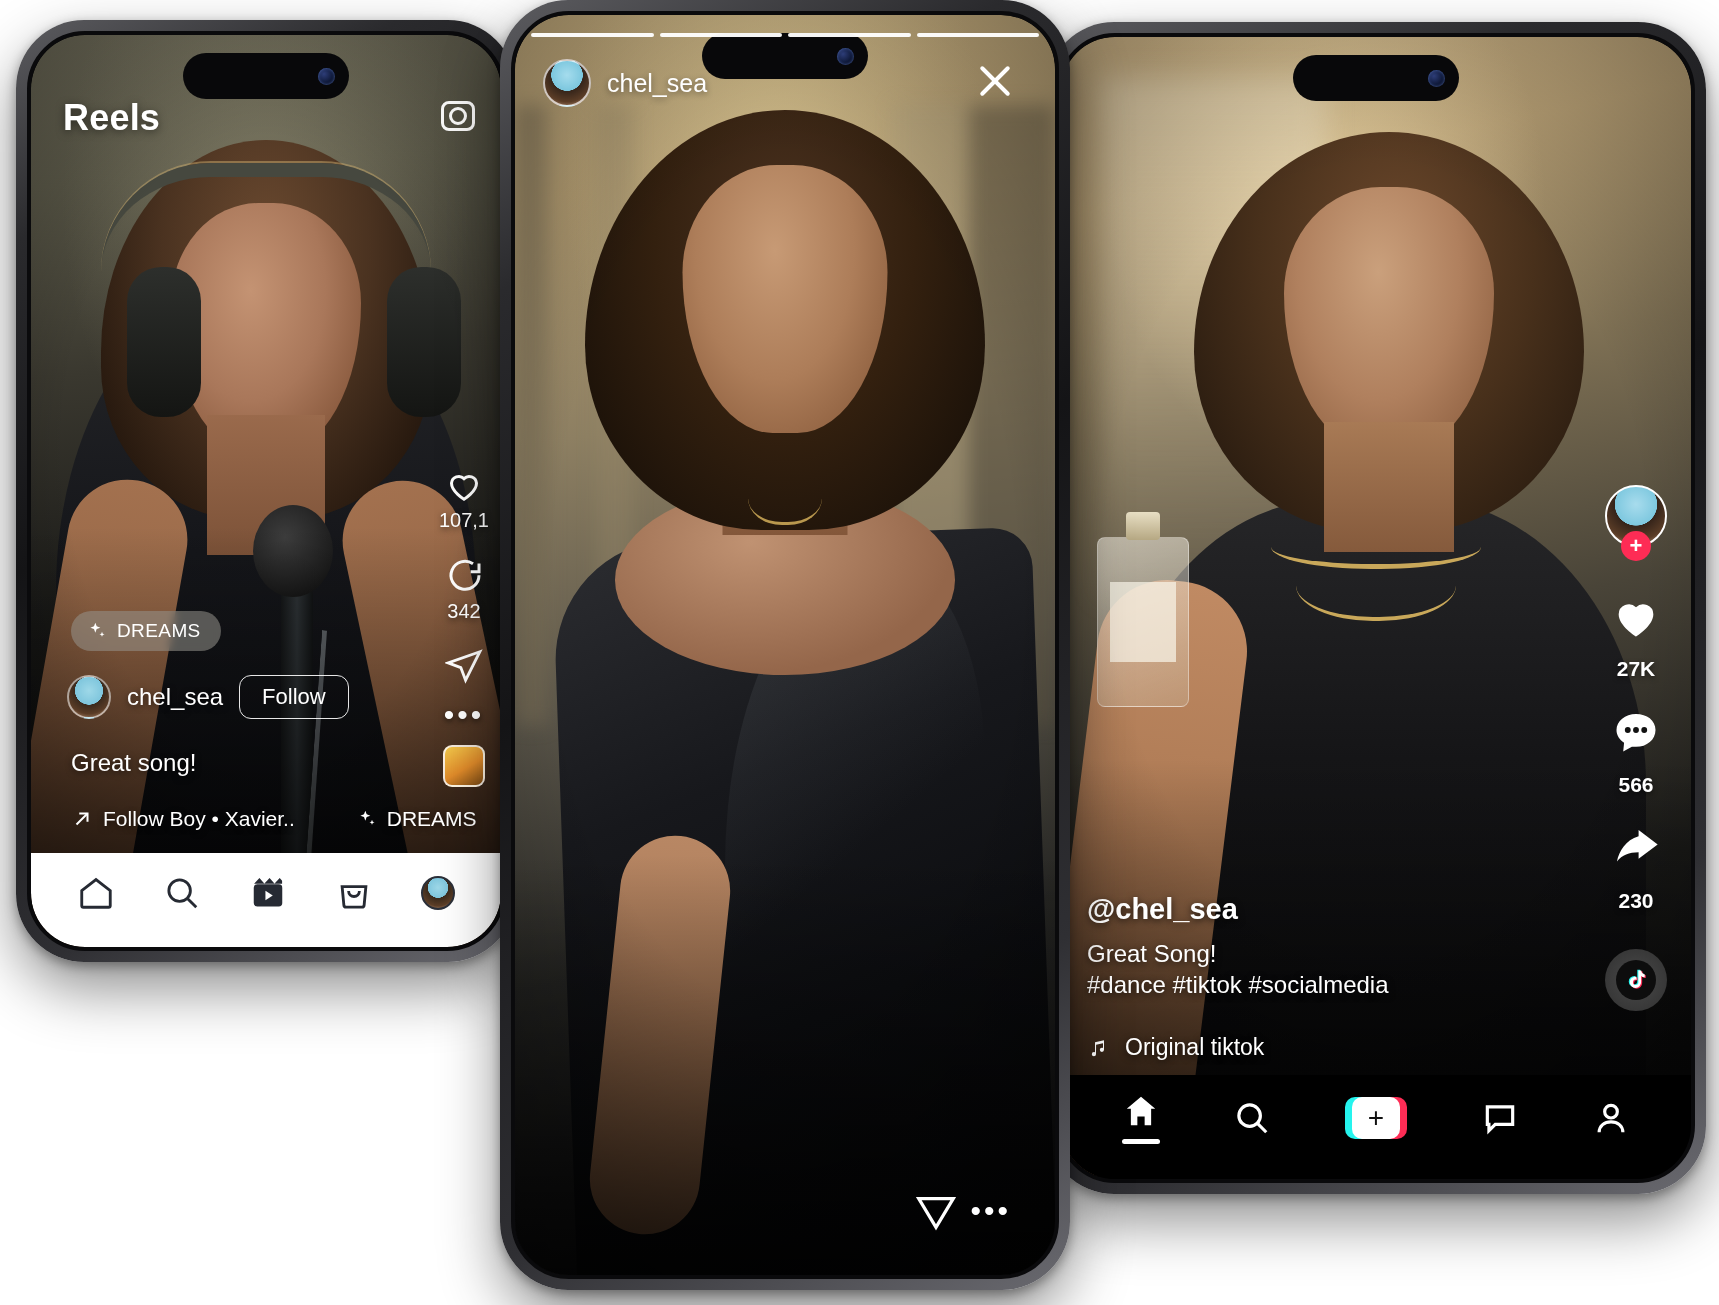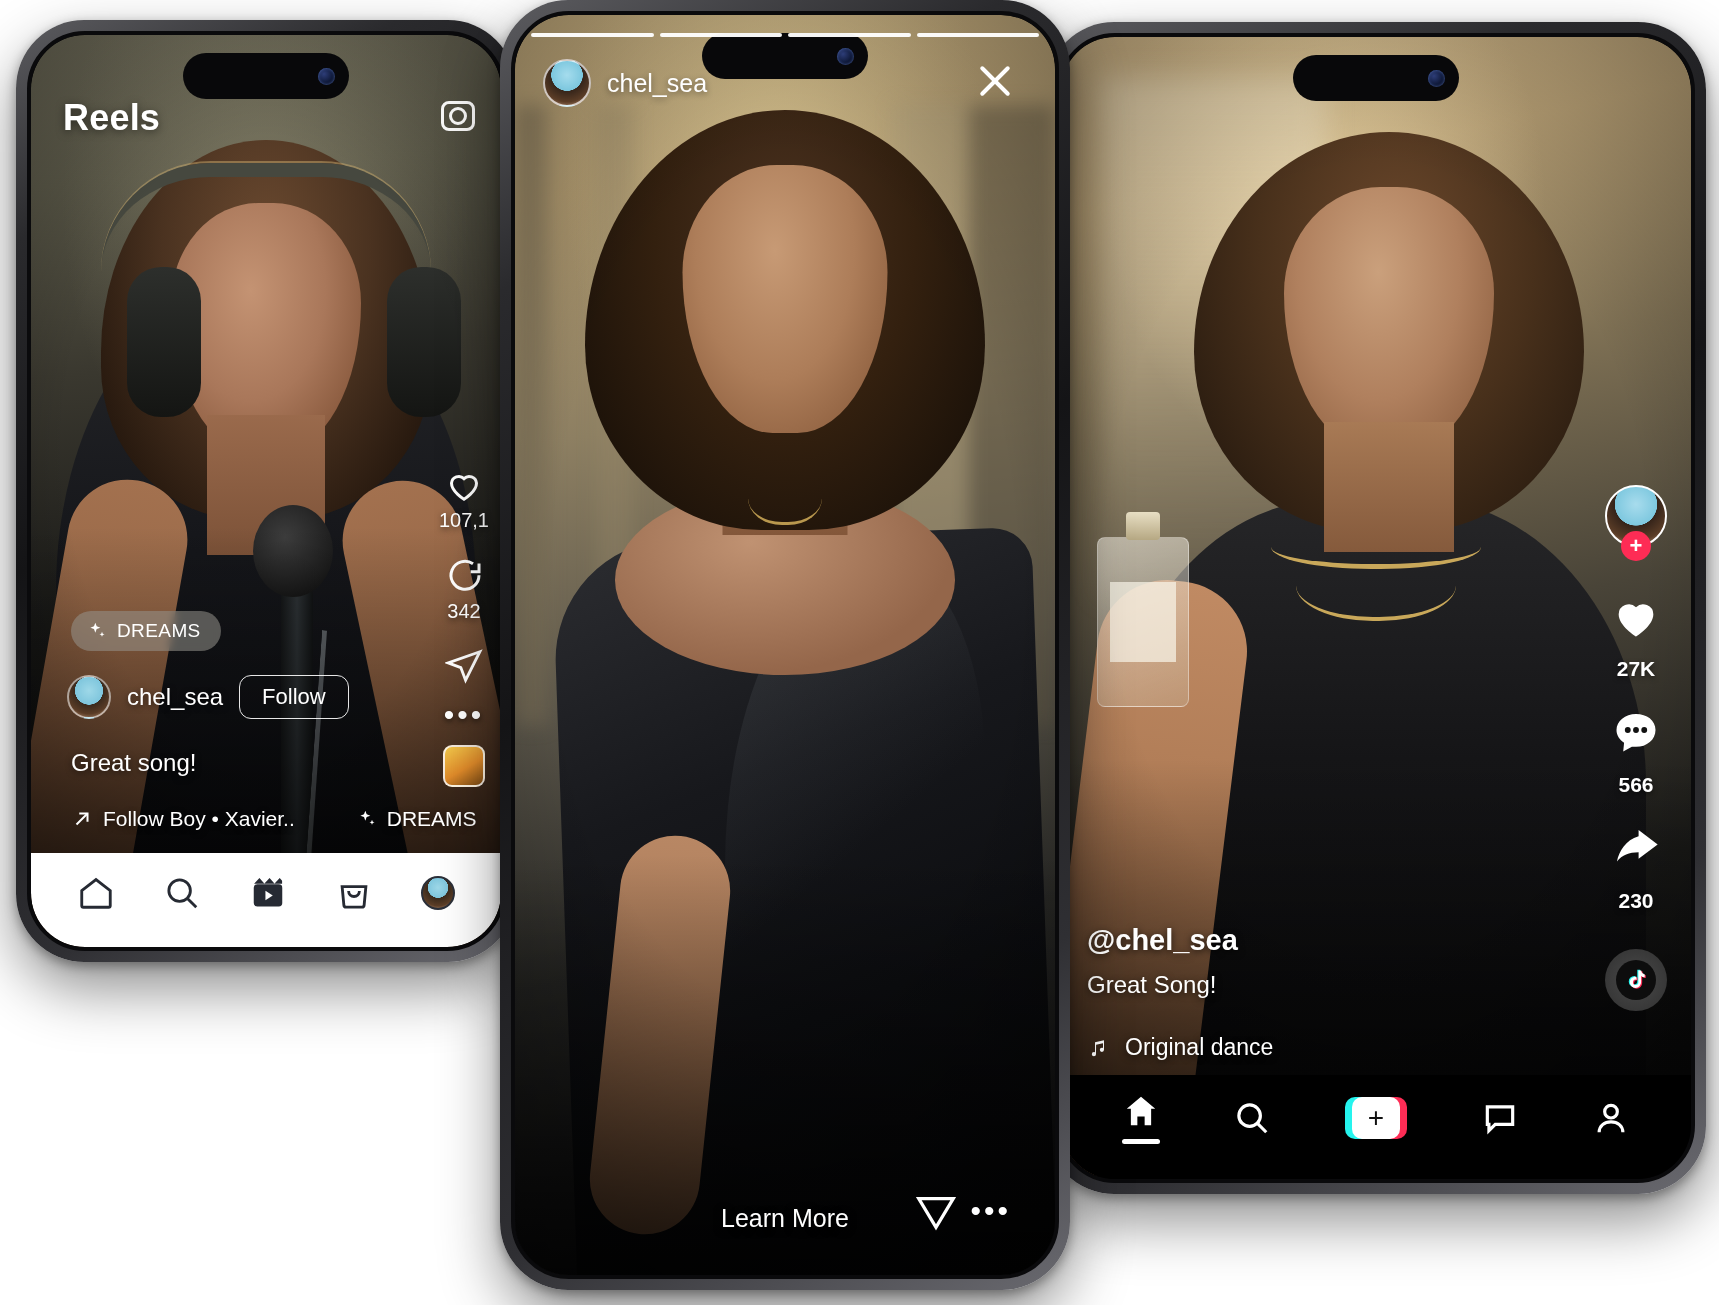--- a/index.html
+++ b/index.html
@@ -626,23 +626,20 @@
         </div>
 
         <div class="ui">
           <div class="story-head">
             <div class="story-avatar"></div>
             <div class="story-user">chel_sea</div>
           </div>
 
           <div class="story-close"></div>
 
-          <div class="story-bottom">
-            <div class="learn-more">Learn More</div>
-          </div>
 
           <div class="story-send">
             <svg width="46" height="46" viewBox="0 0 24 24" fill="none" stroke="#fff" stroke-width="1.7">
               <path d="M3 5h18l-9 15z"></path>
             </svg>
           </div>
 
           <div class="story-more">•••</div>
         </div>
       </div>
@@ -713,27 +710,28 @@
                   <path d="M14.2 3.2h2.6c.2 1.9 1.3 3.3 3.2 3.6v2.6c-1.3 0-2.4-.4-3.3-1.1v5.8a5.2 5.2 0 1 1-5.2-5.2c.3 0 .6 0 .9.1v2.7a2.5 2.5 0 1 0 1.8 2.4z" fill="#fe2c55" transform="translate(1,0.7)"></path>
                   <path d="M14.2 3.2h2.6c.2 1.9 1.3 3.3 3.2 3.6v2.6c-1.3 0-2.4-.4-3.3-1.1v5.8a5.2 5.2 0 1 1-5.2-5.2c.3 0 .6 0 .9.1v2.7a2.5 2.5 0 1 0 1.8 2.4z" fill="#fff"></path>
                 </svg>
               </div>
             </div>
           </div>
 
           <div class="tt-caption">
             <div class="tt-handle">@chel_sea</div>
             <div class="tt-desc">Great Song!</div>
+            <div class="tt-desc">#dance #tiktok #socialmedia</div>
           </div>
 
           <div class="tt-sound">
             <svg width="24" height="24" viewBox="0 0 24 24" fill="#fff">
               <path d="M9 18.2a2.1 2.1 0 1 1-2.1-2.1c.4 0 .8.1 1.1.3V6.3l9-2.1v9.6a2.1 2.1 0 1 1-2.1-2.1c.4 0 .8.1 1.1.3V7.2l-6.9 1.6z"></path>
             </svg>
-            <span>Original dance</span>
+            <span>Original tiktok</span>
           </div>
 
           <div class="tt-navbar">
             <div class="tt-nav-item">
               <svg width="38" height="38" viewBox="0 0 24 24" fill="#fff">
                 <path d="M12 3 3 10.6h2.6V21h4.1v-5.6h4.6V21h4.1V10.6H21z"></path>
               </svg>
               <div class="tt-home-underline"></div>
             </div>
             <div class="tt-nav-item">

